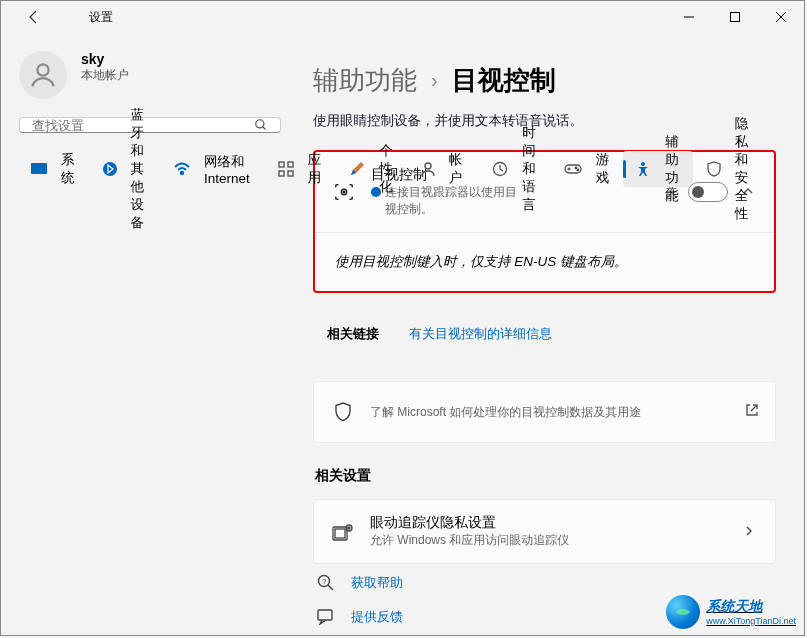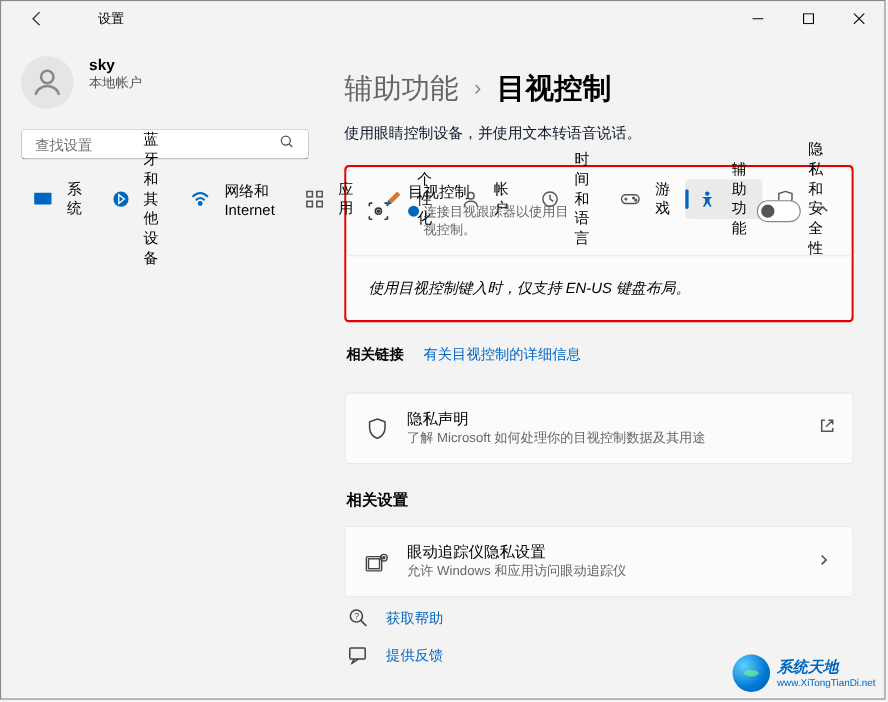--- a/index.html
+++ b/index.html
@@ -13,21 +13,21 @@
 .win-btn { width: 46px; height: 32px; display: flex; align-items: center; justify-content: center; cursor: pointer; }
 
 .content-area { display: flex; height: calc(100% - 32px); }
 
 .sidebar { width: 300px; padding: 10px 0 0 18px; }
 .profile { display: flex; align-items: flex-start; gap: 14px; padding: 8px 0 18px 0; }
 .avatar { width: 48px; height: 48px; border-radius: 50%; background: #e5e5e5; display: flex; align-items: center; justify-content: center; }
 .profile-info .name { font-size: 14px; font-weight: 600; }
 .profile-info .sub { font-size: 12px; color: #555; }
 
-.search-box { width: 262px; height: 16px; background: #fff; border: 1px solid #ccc; border-bottom: 1.5px solid #888; border-radius: 4px; display: flex; align-items: center; padding: 13px 12px; margin-bottom: 18px; }
+.search-box { width: 262px; height: 16px; background: #fff; border: 1px solid #ccc; border-bottom: 1.5px solid #888; border-radius: 4px; display: flex; align-items: flex-start; padding: 0 12px; margin-bottom: 18px; }
 .search-box input { flex: 1; border: none; outline: none; font-size: 13px; background: transparent; }
 .search-icon { color: #555; }
 
 .nav-list { display: flex; gap: 2px; }
 .nav-item { width: 262px; height: 36px; display: flex; align-items: center; padding: 0 12px; gap: 14px; cursor: pointer; border-radius: 4px; font-size: 13.5px; position: relative; }
 .nav-item.active { background: #eaeaea; }
 .nav-item.active::before { content: ""; position: absolute; left: 0; top: 9px; width: 3px; height: 18px; background: #0067c0; border-radius: 2px; }
 .nav-icon { width: 18px; height: 18px; display: flex; align-items: center; justify-content: center; }
 
 .main { flex: 1; padding: 30px 28px 0 12px; overflow-y: auto; }
@@ -56,21 +56,21 @@
 .section-label { font-size: 13px; font-weight: 600; margin: 0 0 12px 2px; }
 .related-links { display: flex; align-items: center; gap: 18px; margin-bottom: 26px; padding-left: 2px; }
 .link { color: #0067c0; font-size: 13px; cursor: pointer; }
 
 .section-title { font-size: 14px; font-weight: 600; margin: 24px 0 14px 2px; }
 
 .help-links { padding: 2px; }
 .help-row { display: flex; align-items: center; gap: 14px; padding: 8px 0; }
 .help-icon { width: 22px; display: flex; align-items: center; justify-content: center; color: #444; }
 
-.watermark { position: absolute; right: 8px; bottom: 6px; display: flex; align-items: center; gap: 6px; font-size: 11px; }
+.watermark { position: absolute; right: 8px; bottom: 6px; display: flex; align-items: center; gap: 6px; font-size: 11px; text-decoration: underline; }
 .watermark .globe { width: 34px; height: 34px; border-radius: 50%; background: radial-gradient(circle at 30% 30%, #5fd0ff 0%, #0078d4 60%, #005a9e 100%); display:flex; align-items:center; justify-content:center; }
 .watermark-text .cn { font-size: 14px; font-weight: 700; color: #0067c0; font-style: italic; }
 .watermark-text .url { font-size: 9px; color: #0067c0; }
 .ext-icon { color:#555; }
 </style>
 </head>
 <body>
 
 <div class="window">
   <div class="titlebar">
@@ -256,33 +256,32 @@
               <svg width="12" height="12" viewBox="0 0 12 12" fill="none" stroke="#555" stroke-width="1.5">
                   <path d="M2 8l4-4 4 4"></path>
                 </svg>
             </div>
           </div>
           <div class="note-row">使用目视控制键入时，仅支持 EN-US 键盘布局。</div>
         </div>
       </div>
 
       <div class="related-links">
-        <span class="section-label" style="margin:0;">相关链接</span>
+        <span class="section-label" style="margin:12px;">相关链接</span>
         <span class="link">有关目视控制的详细信息</span>
       </div>
 
       <div class="card">
         <div class="card-row">
           <div class="card-icon">
             <svg width="18" height="20" viewBox="0 0 18 20" fill="none" stroke="#444" stroke-width="1.4">
                 <path d="M9 1l7 2.5V9c0 5-3.5 8.5-7 9.5C5.5 17.5 2 14 2 9V3.5z"></path>
               </svg>
           </div>
           <div class="card-body">
-            <div class="card-title">隐私声明</div>
             <div class="card-sub">了解 Microsoft 如何处理你的目视控制数据及其用途</div>
           </div>
           <div class="ext-icon">
             <svg width="14" height="14" viewBox="0 0 14 14" fill="none" stroke="#555" stroke-width="1.4">
                 <path d="M5 2H2v10h10V9M8 2h4v4M12 2L6 8"></path>
               </svg>
           </div>
         </div>
       </div>
 

